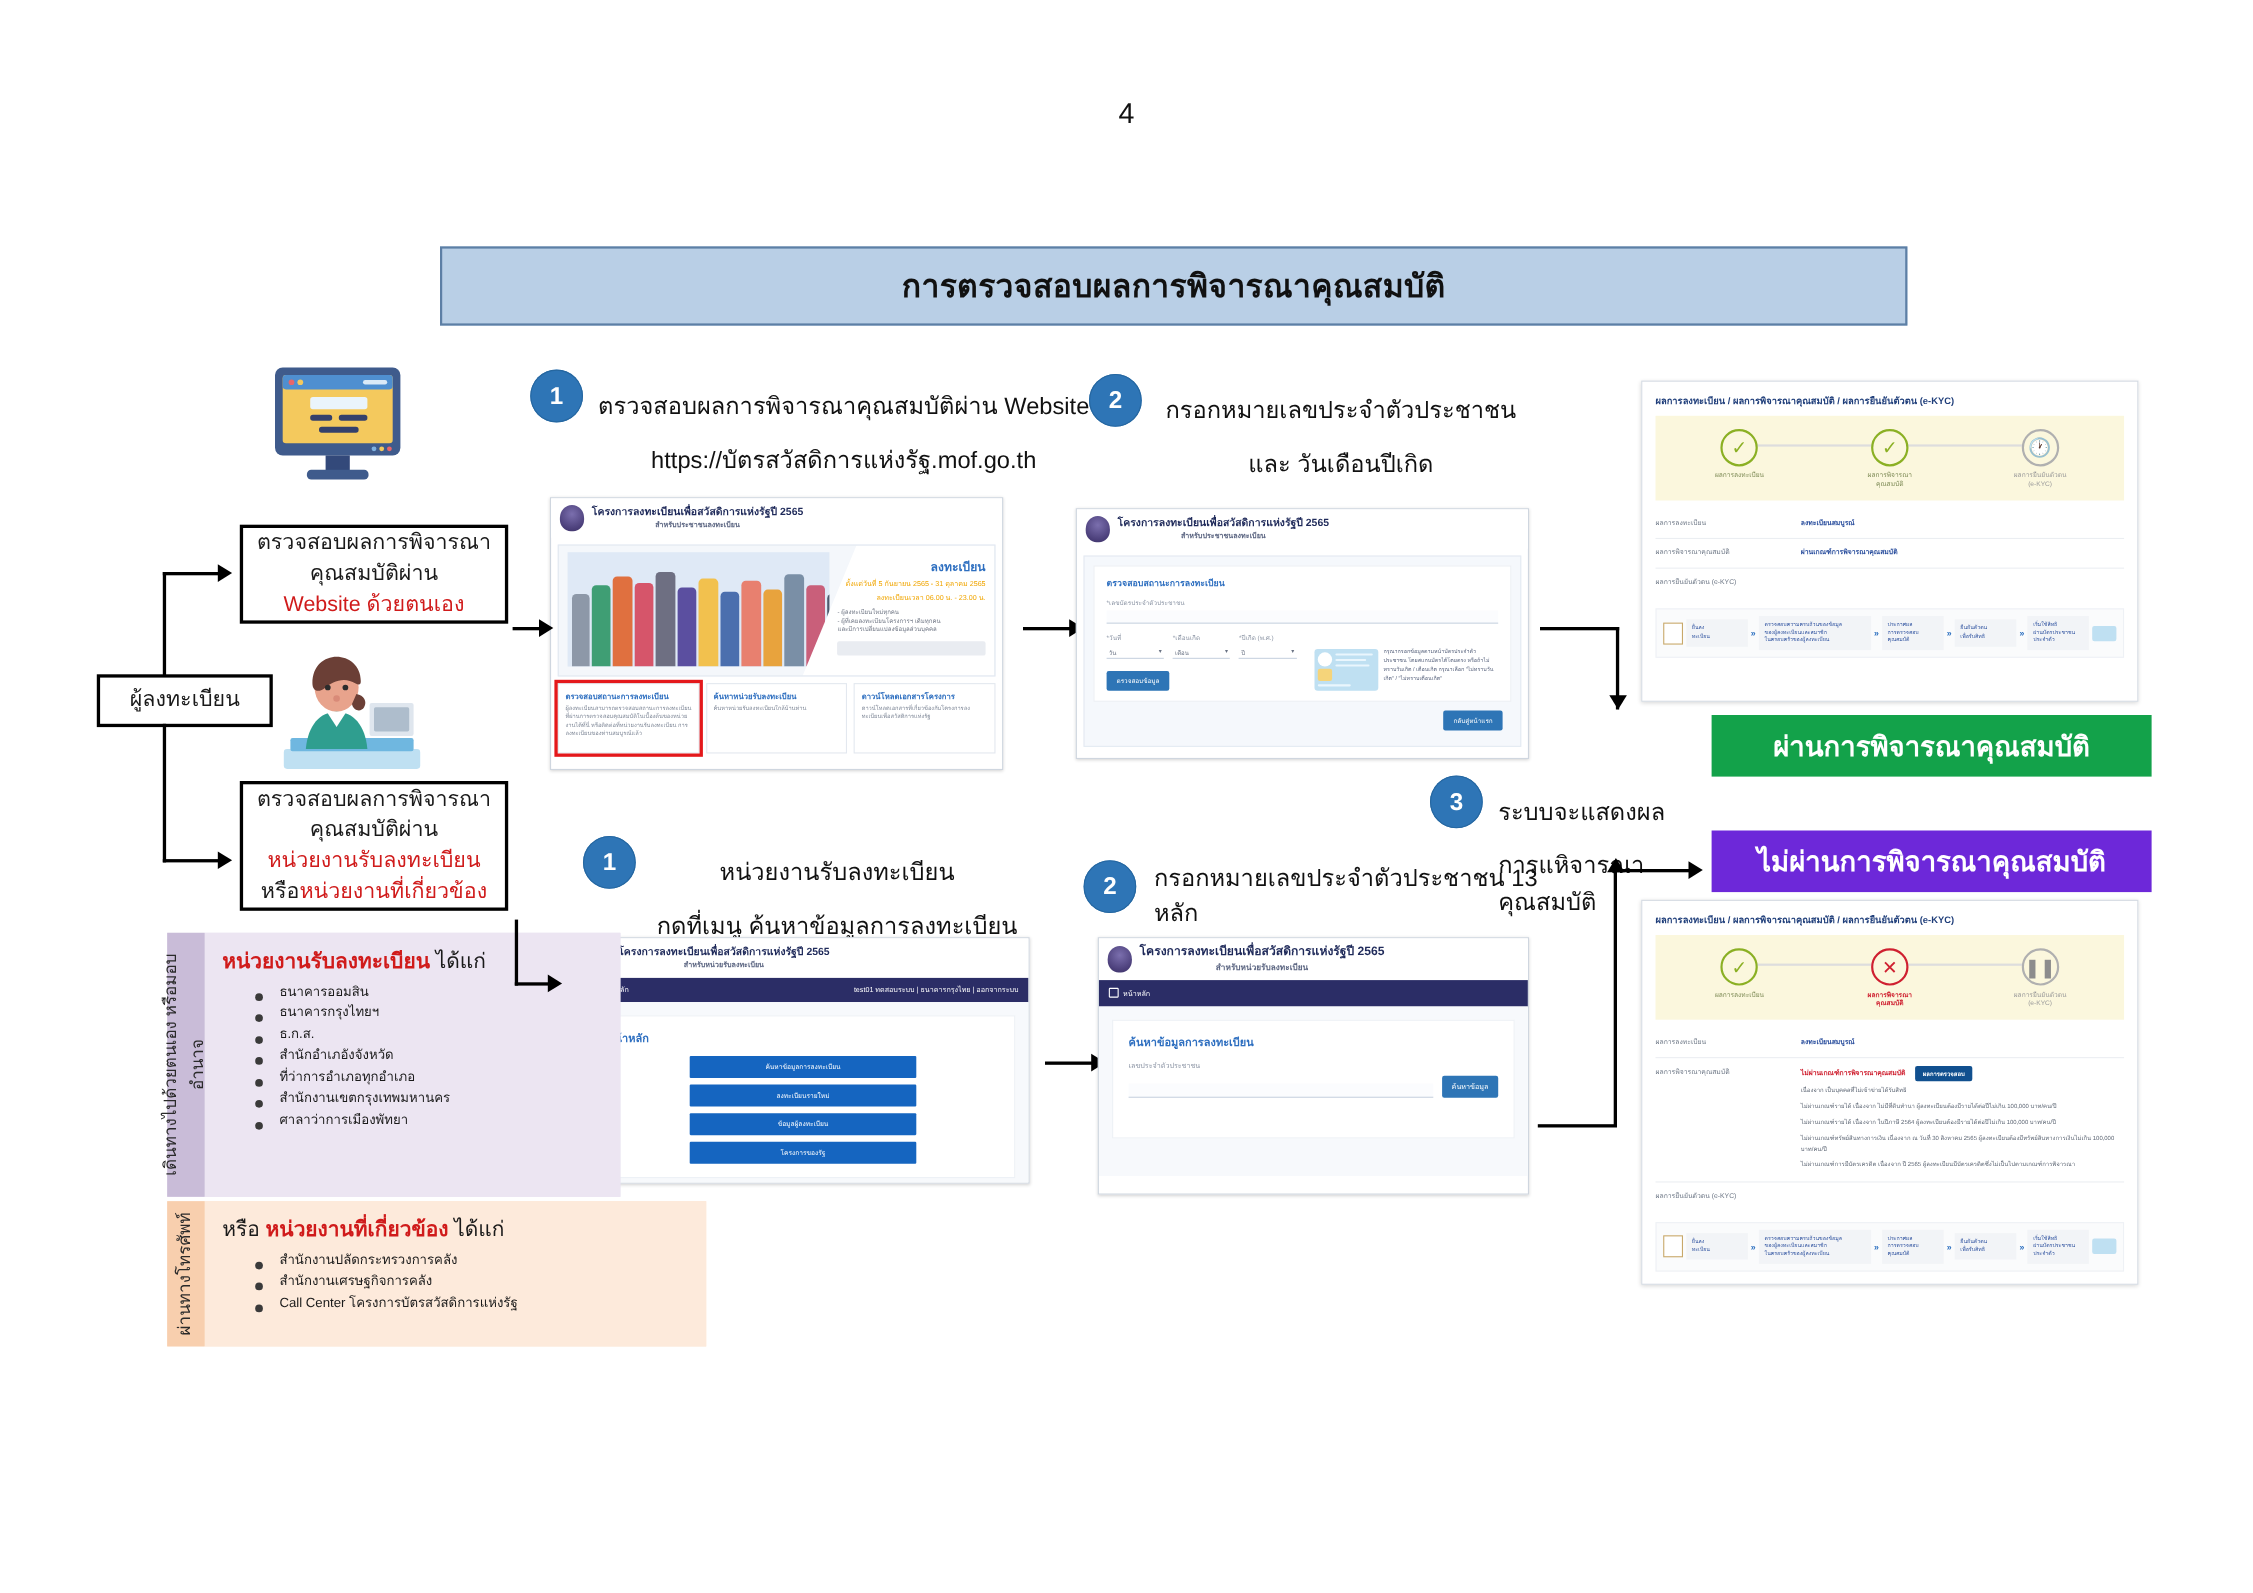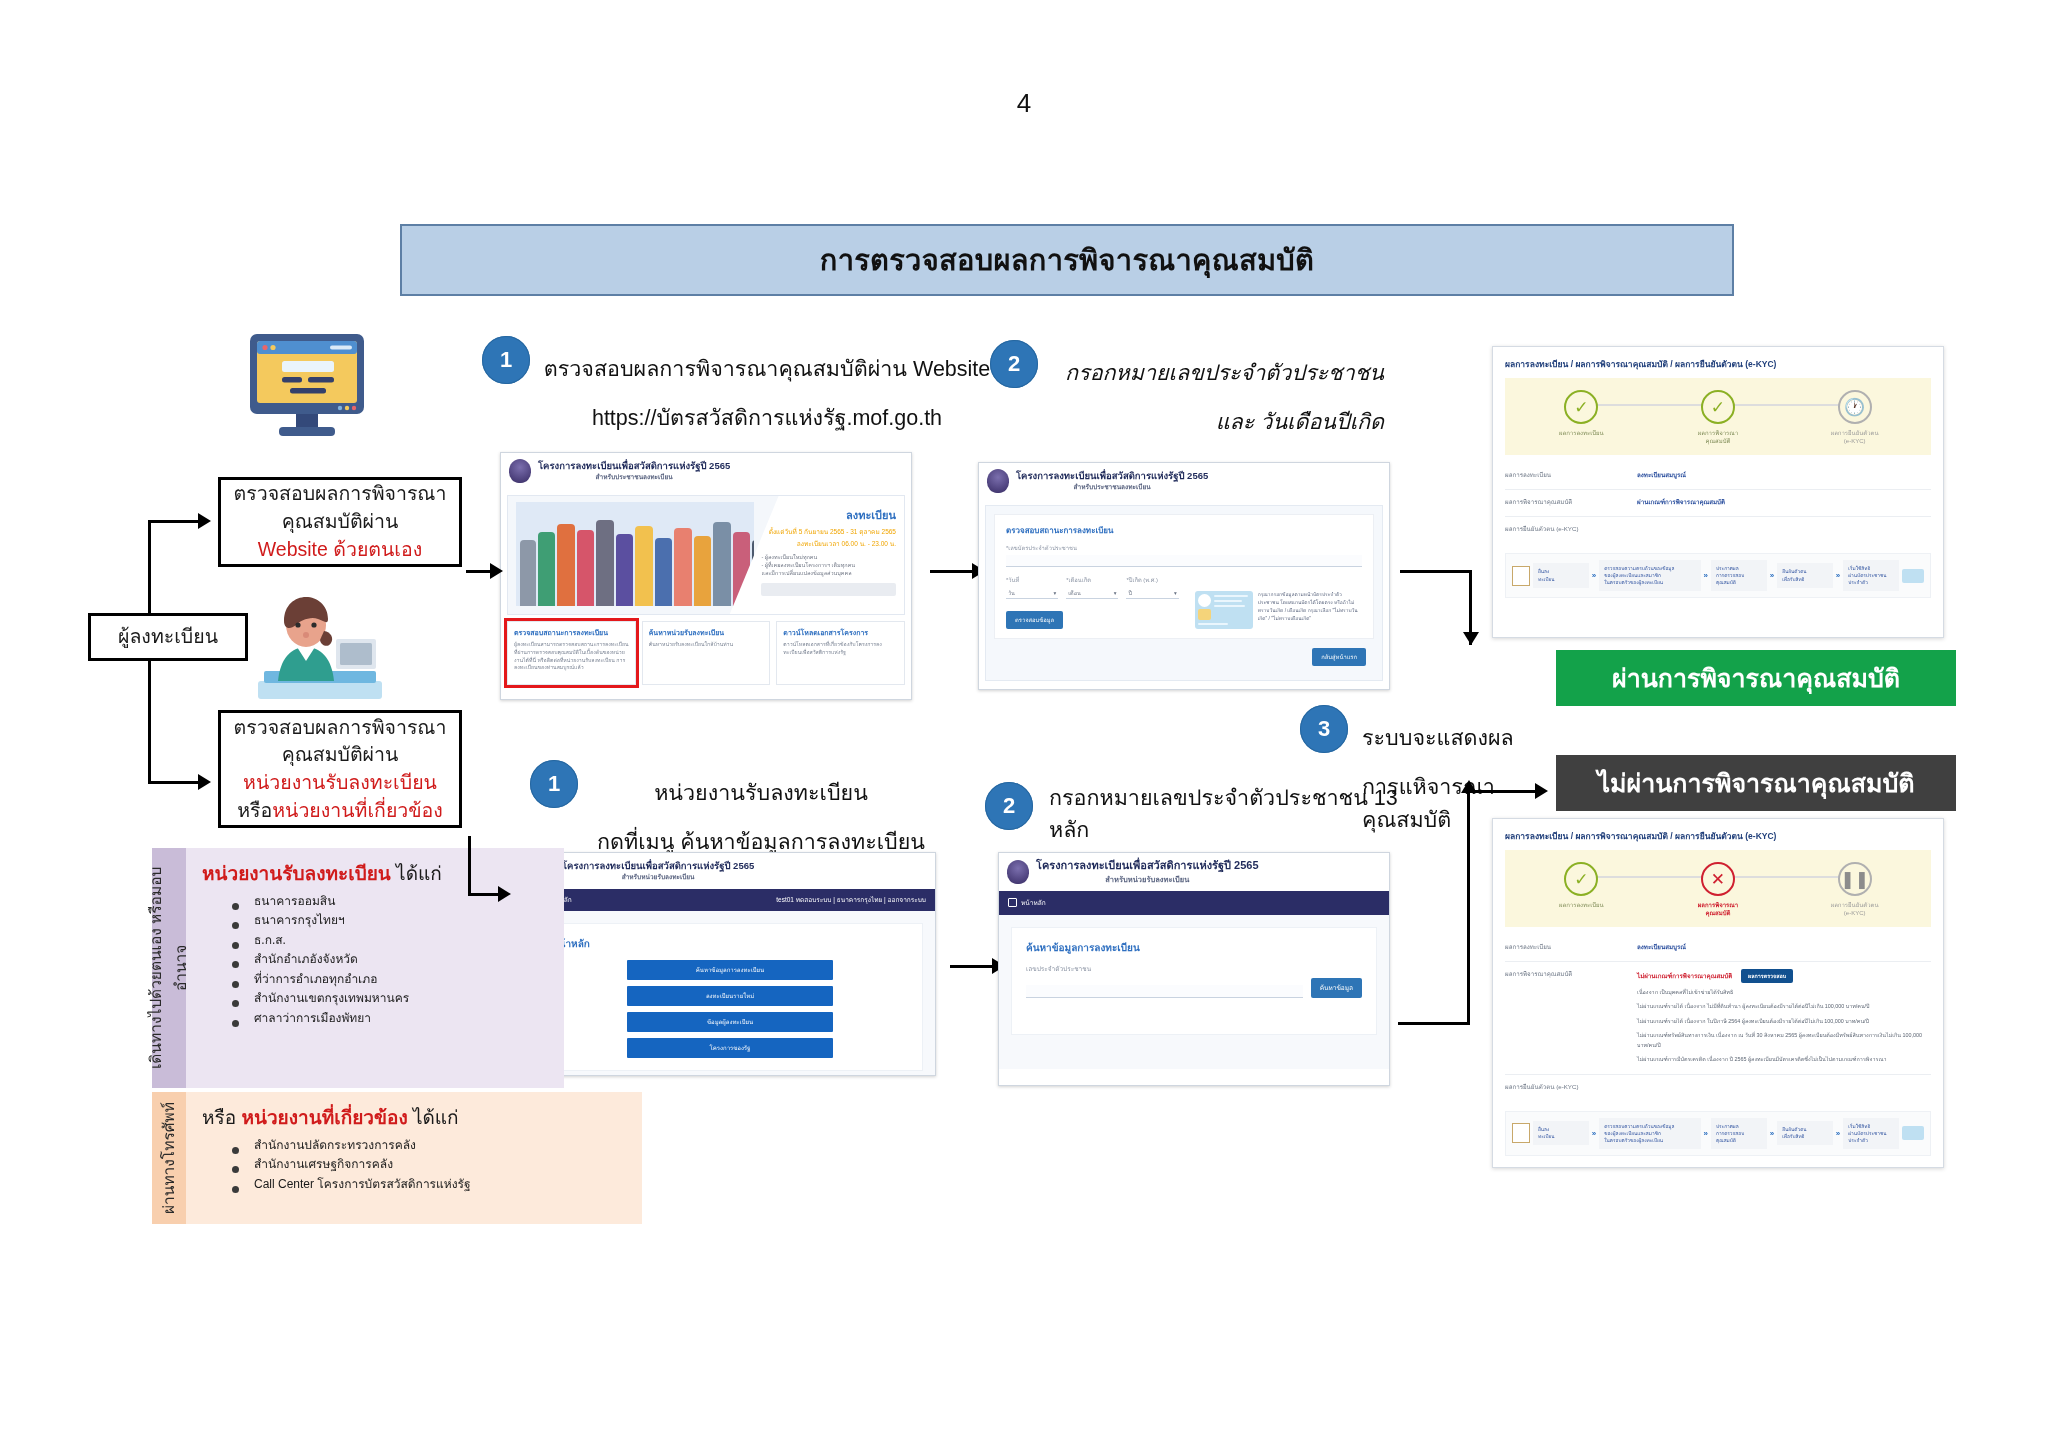--- a/index.html
+++ b/index.html
@@ -77,21 +77,21 @@
   #legend-related{background:#fde4cf;}
   #legend-related .legend-side{background:#f8cfae;}
   #legend-related .legend-body{background:#fdeadb;}
 
   
   .result-banner{
     display:flex;align-items:center;justify-content:center;
     font-size:25px;font-weight:bold;color:#fff;
   }
   #banner-pass{background:#13a24a;}
-  #banner-fail{background:#404040;}
+  #banner-fail{background:#6d28d9;}
 
   
   .mock{background:#fff;border:1px solid #cfd6df;box-sizing:border-box;overflow:hidden;
         position:absolute;box-shadow:0 1px 3px rgba(0,0,0,.18);}
   .mock-head{display:flex;align-items:center;gap:7px;padding:6px 8px;background:#fff;}
   .garuda{
     width:22px;height:24px;border-radius:50% 50% 45% 45%;
     background:radial-gradient(circle at 50% 35%,#7b6fae 0%,#4b3f7a 70%,#3a2f63 100%);
     flex:0 0 auto;
   }
@@ -259,21 +259,21 @@
   <div class="step-badge">1</div>
   <div class="step-text" style="width:450px;text-align:center;margin-left:-4px;">
     <span class="ln">ตรวจสอบผลการพิจารณาคุณสมบัติผ่าน Website</span>
     <span class="ln">https://บัตรสวัสดิการแห่งรัฐ.mof.go.th</span>
     <span class="ln">หรือ https://welfare.mof.go.th</span>
   </div>
 </div>
 
 <div class="abs" style="left:990px;top:340px;display:flex;gap:16px;align-items:flex-start;">
   <div class="step-badge">2</div>
-  <div class="step-text" style="width:330px;text-align:right;font-style:italic;">
+  <div class="step-text" style="width:330px;text-align:center;">
     <span class="ln">กรอกหมายเลขประจำตัวประชาชน</span>
     <span class="ln">และ วันเดือนปีเกิด</span>
   </div>
 </div>
 
 <div class="abs" style="left:530px;top:760px;display:flex;gap:18px;align-items:flex-start;">
   <div class="step-badge">1</div>
   <div class="step-text" style="width:330px;text-align:center;">
     <span class="ln">หน่วยงานรับลงทะเบียน</span>
     <span class="ln">กดที่เมนู ค้นหาข้อมูลการลงทะเบียน</span>

